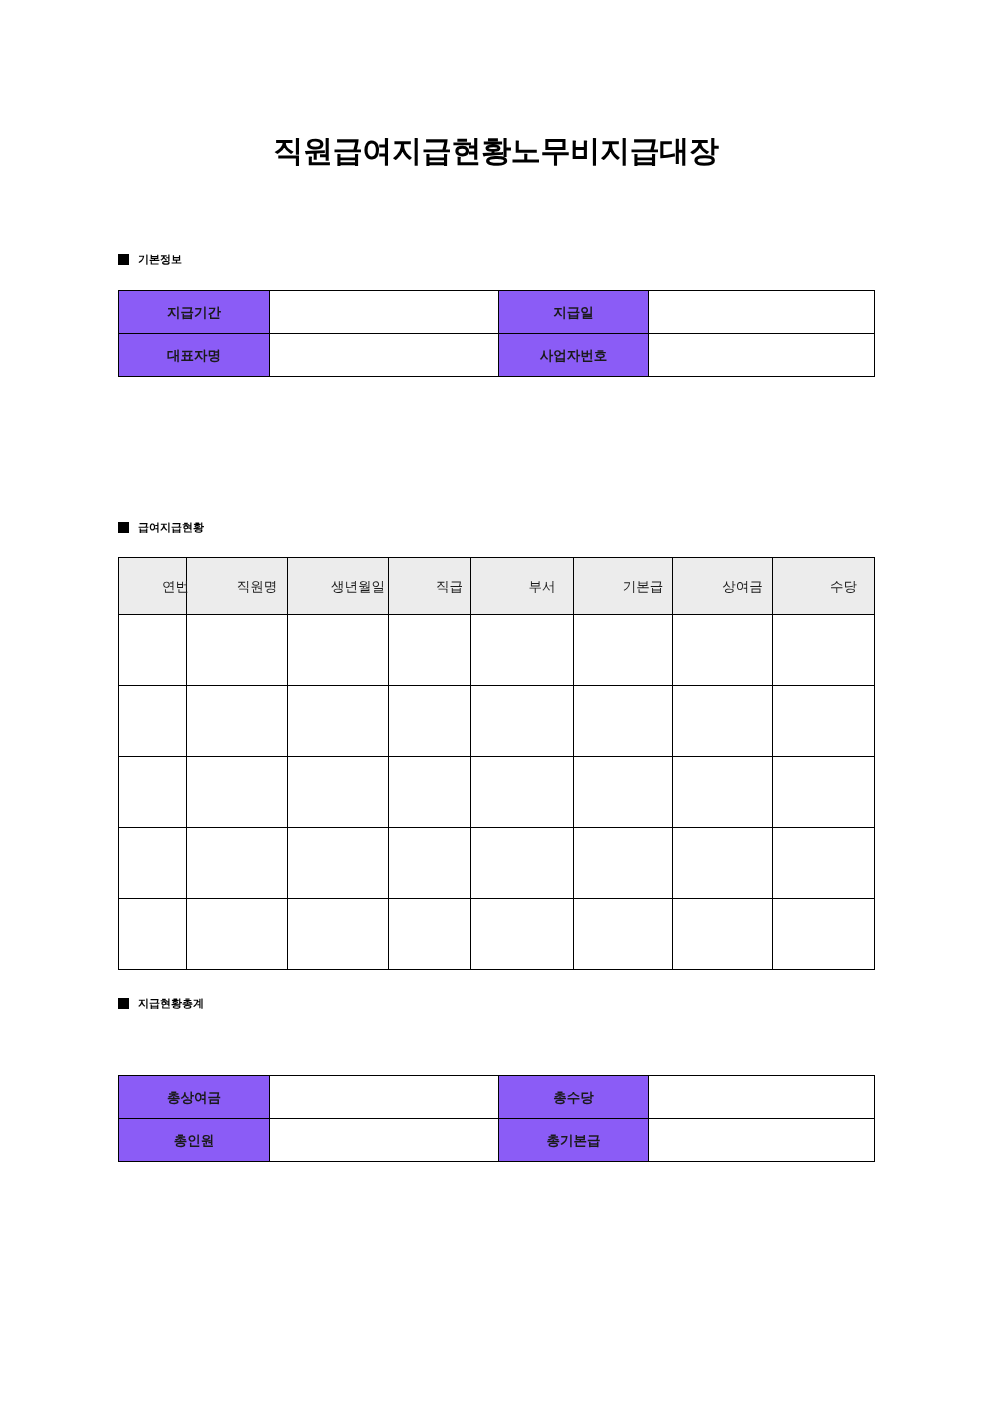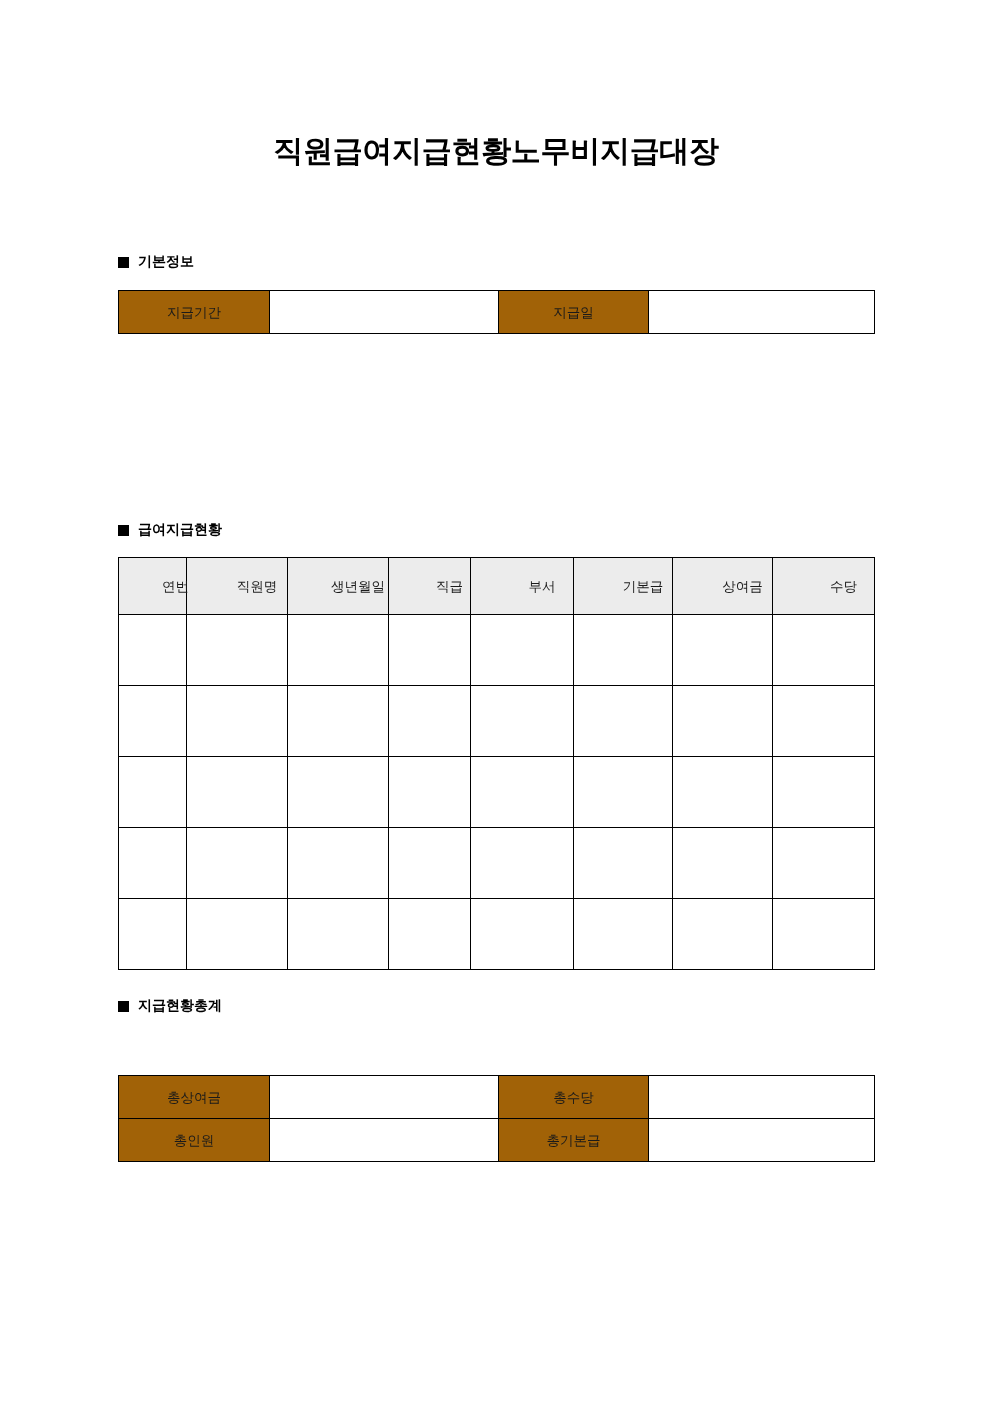--- a/index.html
+++ b/index.html
@@ -36,21 +36,21 @@
     font-weight: bold;
     letter-spacing: -0.3px;
     line-height: 1.2;
     white-space: nowrap;
   }
 
   
   .section-heading {
     position: absolute;
     left: 118px;
-    font-size: 14px;
+    font-size: 11px;
     font-weight: bold;
     line-height: 1;
     white-space: nowrap;
     display: flex;
     align-items: flex-end;
     gap: 9px;
   }
   .section-heading .bullet {
     display: inline-block;
     width: 11px;
@@ -75,22 +75,22 @@
     border: 1px solid #000000;
     font-size: 13.5px;
     text-align: center;
     vertical-align: middle;
     padding: 0 3px;
     line-height: 1.35;
     color: #1a1a1a;
     word-break: keep-all;
   }
   td.lbl {
-    background: #a16207;
-    font-weight: normal;
+    background: #8b5cf6;
+    font-weight: bold;
   }
   td.val {
     background: #ffffff;
   }
 
   
   #table-basic { top: 290px; }
   #table-basic col.c1 { width: 151px; }
   #table-basic col.c2 { width: 229px; }
   #table-basic col.c3 { width: 150px; }
@@ -145,20 +145,26 @@
         <col class="c3">
         <col class="c4">
     </colgroup>
     <tbody>
       <tr class="r-short">
         <td class="lbl">지급기간</td>
         <td class="val"></td>
         <td class="lbl">지급일</td>
         <td class="val"></td>
       </tr>
+      <tr class="r-short">
+        <td class="lbl">대표자명</td>
+        <td class="val"></td>
+        <td class="lbl">사업자번호</td>
+        <td class="val"></td>
+      </tr>
     </tbody>
   </table>
 
   <div class="section-heading sec2">
     <span class="bullet"></span>
     <span>급여지급현황</span>
   </div>
 
   <table class="form-table" id="table-payroll">
     <colgroup>

